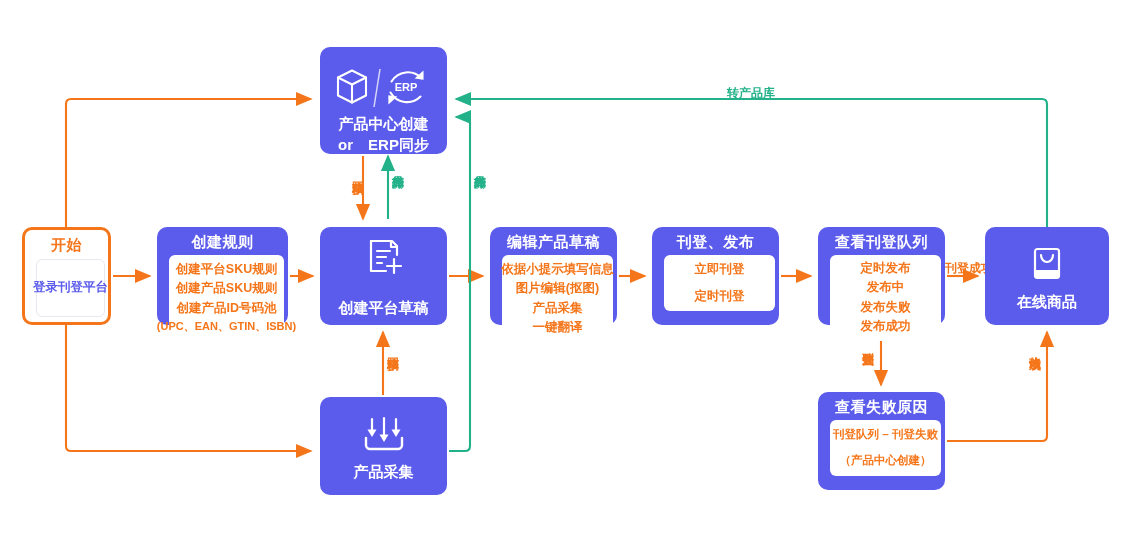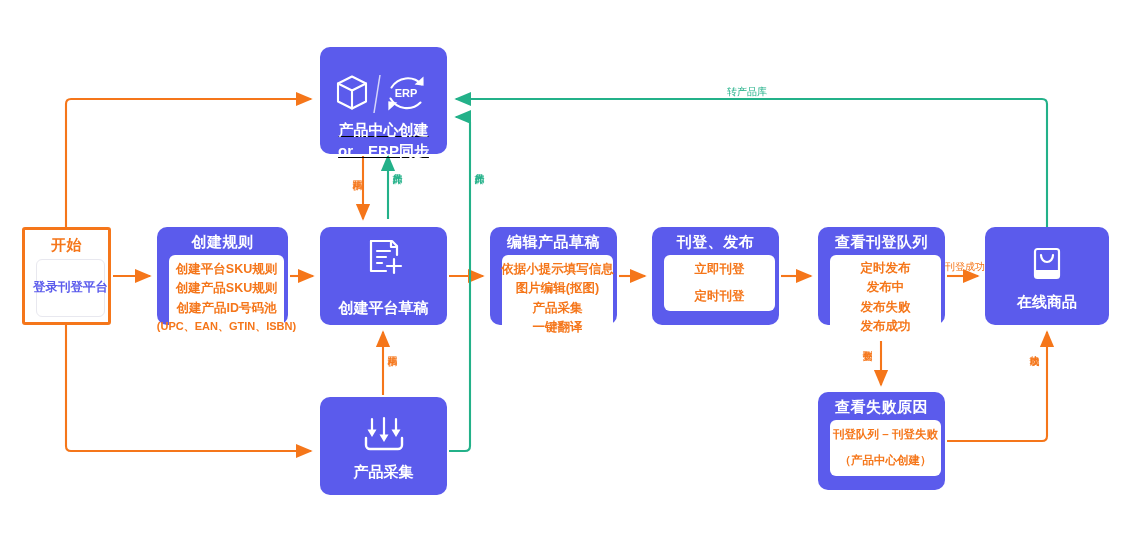--- a/index.html
+++ b/index.html
@@ -10,42 +10,42 @@
   #canvas{position:absolute;inset:0;}
   svg.wires{position:absolute;left:0;top:0;width:1127px;height:555px;pointer-events:none;}
 
   
   .node{
     position:absolute;border-radius:10px;box-sizing:border-box;
     display:flex;flex-direction:column;align-items:center;justify-content:center;
   }
   .node.purple{background:#5b5bec;}
   .node.start{
-    background:#ffffff;border:3px solid #f5761a;border-radius:3px;
+    background:#ffffff;border:3px solid #f5761a;border-radius:10px;
   }
   .node-title{
     color:#ffffff;font-size:15px;font-weight:bold;letter-spacing:.5px;line-height:1.2;
     text-align:center;
   }
   .node.start .node-title{color:#f5761a;}
   .node-caption{
     color:#ffffff;font-size:15px;font-weight:bold;text-align:center;line-height:1.25;
   }
   .inner{
     background:#ffffff;border-radius:6px;box-sizing:border-box;
     display:flex;flex-direction:column;align-items:center;justify-content:center;
     width:calc(100% - 16px);
     margin-left:8px;
   }
   .inner .line{color:#f5761a;font-size:12.5px;font-weight:bold;line-height:1.55;text-align:center;white-space:nowrap;}
   .inner .line.small{font-size:11px;}
   .inner .line.blue{color:#5b5bec;font-weight:bold;font-size:12.5px;}
 
   
-  #n-product-center{left:320px;top:47px;width:127px;height:107px;justify-content:flex-start;padding-top:24px;text-decoration:underline;}
+  #n-product-center{left:320px;top:47px;width:127px;height:107px;justify-content:flex-start;padding-top:18px;}
   #n-product-center .icon-wrap{height:50px;display:flex;align-items:center;justify-content:center;}
   #n-product-center .node-caption{margin-top:4px;}
 
   #n-start{left:22px;top:227px;width:89px;height:98px;justify-content:flex-start;padding-top:6px;}
   #n-start .inner{height:58px;margin-top:5px;width:calc(100% - 14px);}
 
   #n-rules{left:157px;top:227px;width:131px;height:98px;justify-content:flex-start;padding-top:6px;}
   #n-rules .inner{margin-top:4px;padding:5px 2px 5px;}
 
   #n-draft{left:320px;top:227px;width:127px;height:98px;gap:13px;}
@@ -67,21 +67,21 @@
 
   #n-collect{left:320px;top:397px;width:127px;height:98px;}
   #n-collect .icon-wrap{height:46px;display:flex;align-items:center;justify-content:center;}
   #n-collect .node-caption{margin-top:6px;}
 
   #n-fail{left:818px;top:392px;width:127px;height:98px;justify-content:flex-start;padding-top:6px;}
   #n-fail .inner{margin-top:4px;padding:6px 2px;}
 
   
   .elabel{
-    position:absolute;font-size:10px;font-weight:normal;line-height:1.05;white-space:nowrap;
+    position:absolute;font-size:12px;font-weight:bold;line-height:1.05;white-space:nowrap;
     letter-spacing:0px;
   }
   .elabel.orange{color:#f5761a;}
   .elabel.green{color:#23b189;}
   .elabel.vert{
     writing-mode:vertical-rl;text-orientation:upright;letter-spacing:0px;line-height:1;
   }
 </style>
 </head>
 <body>

